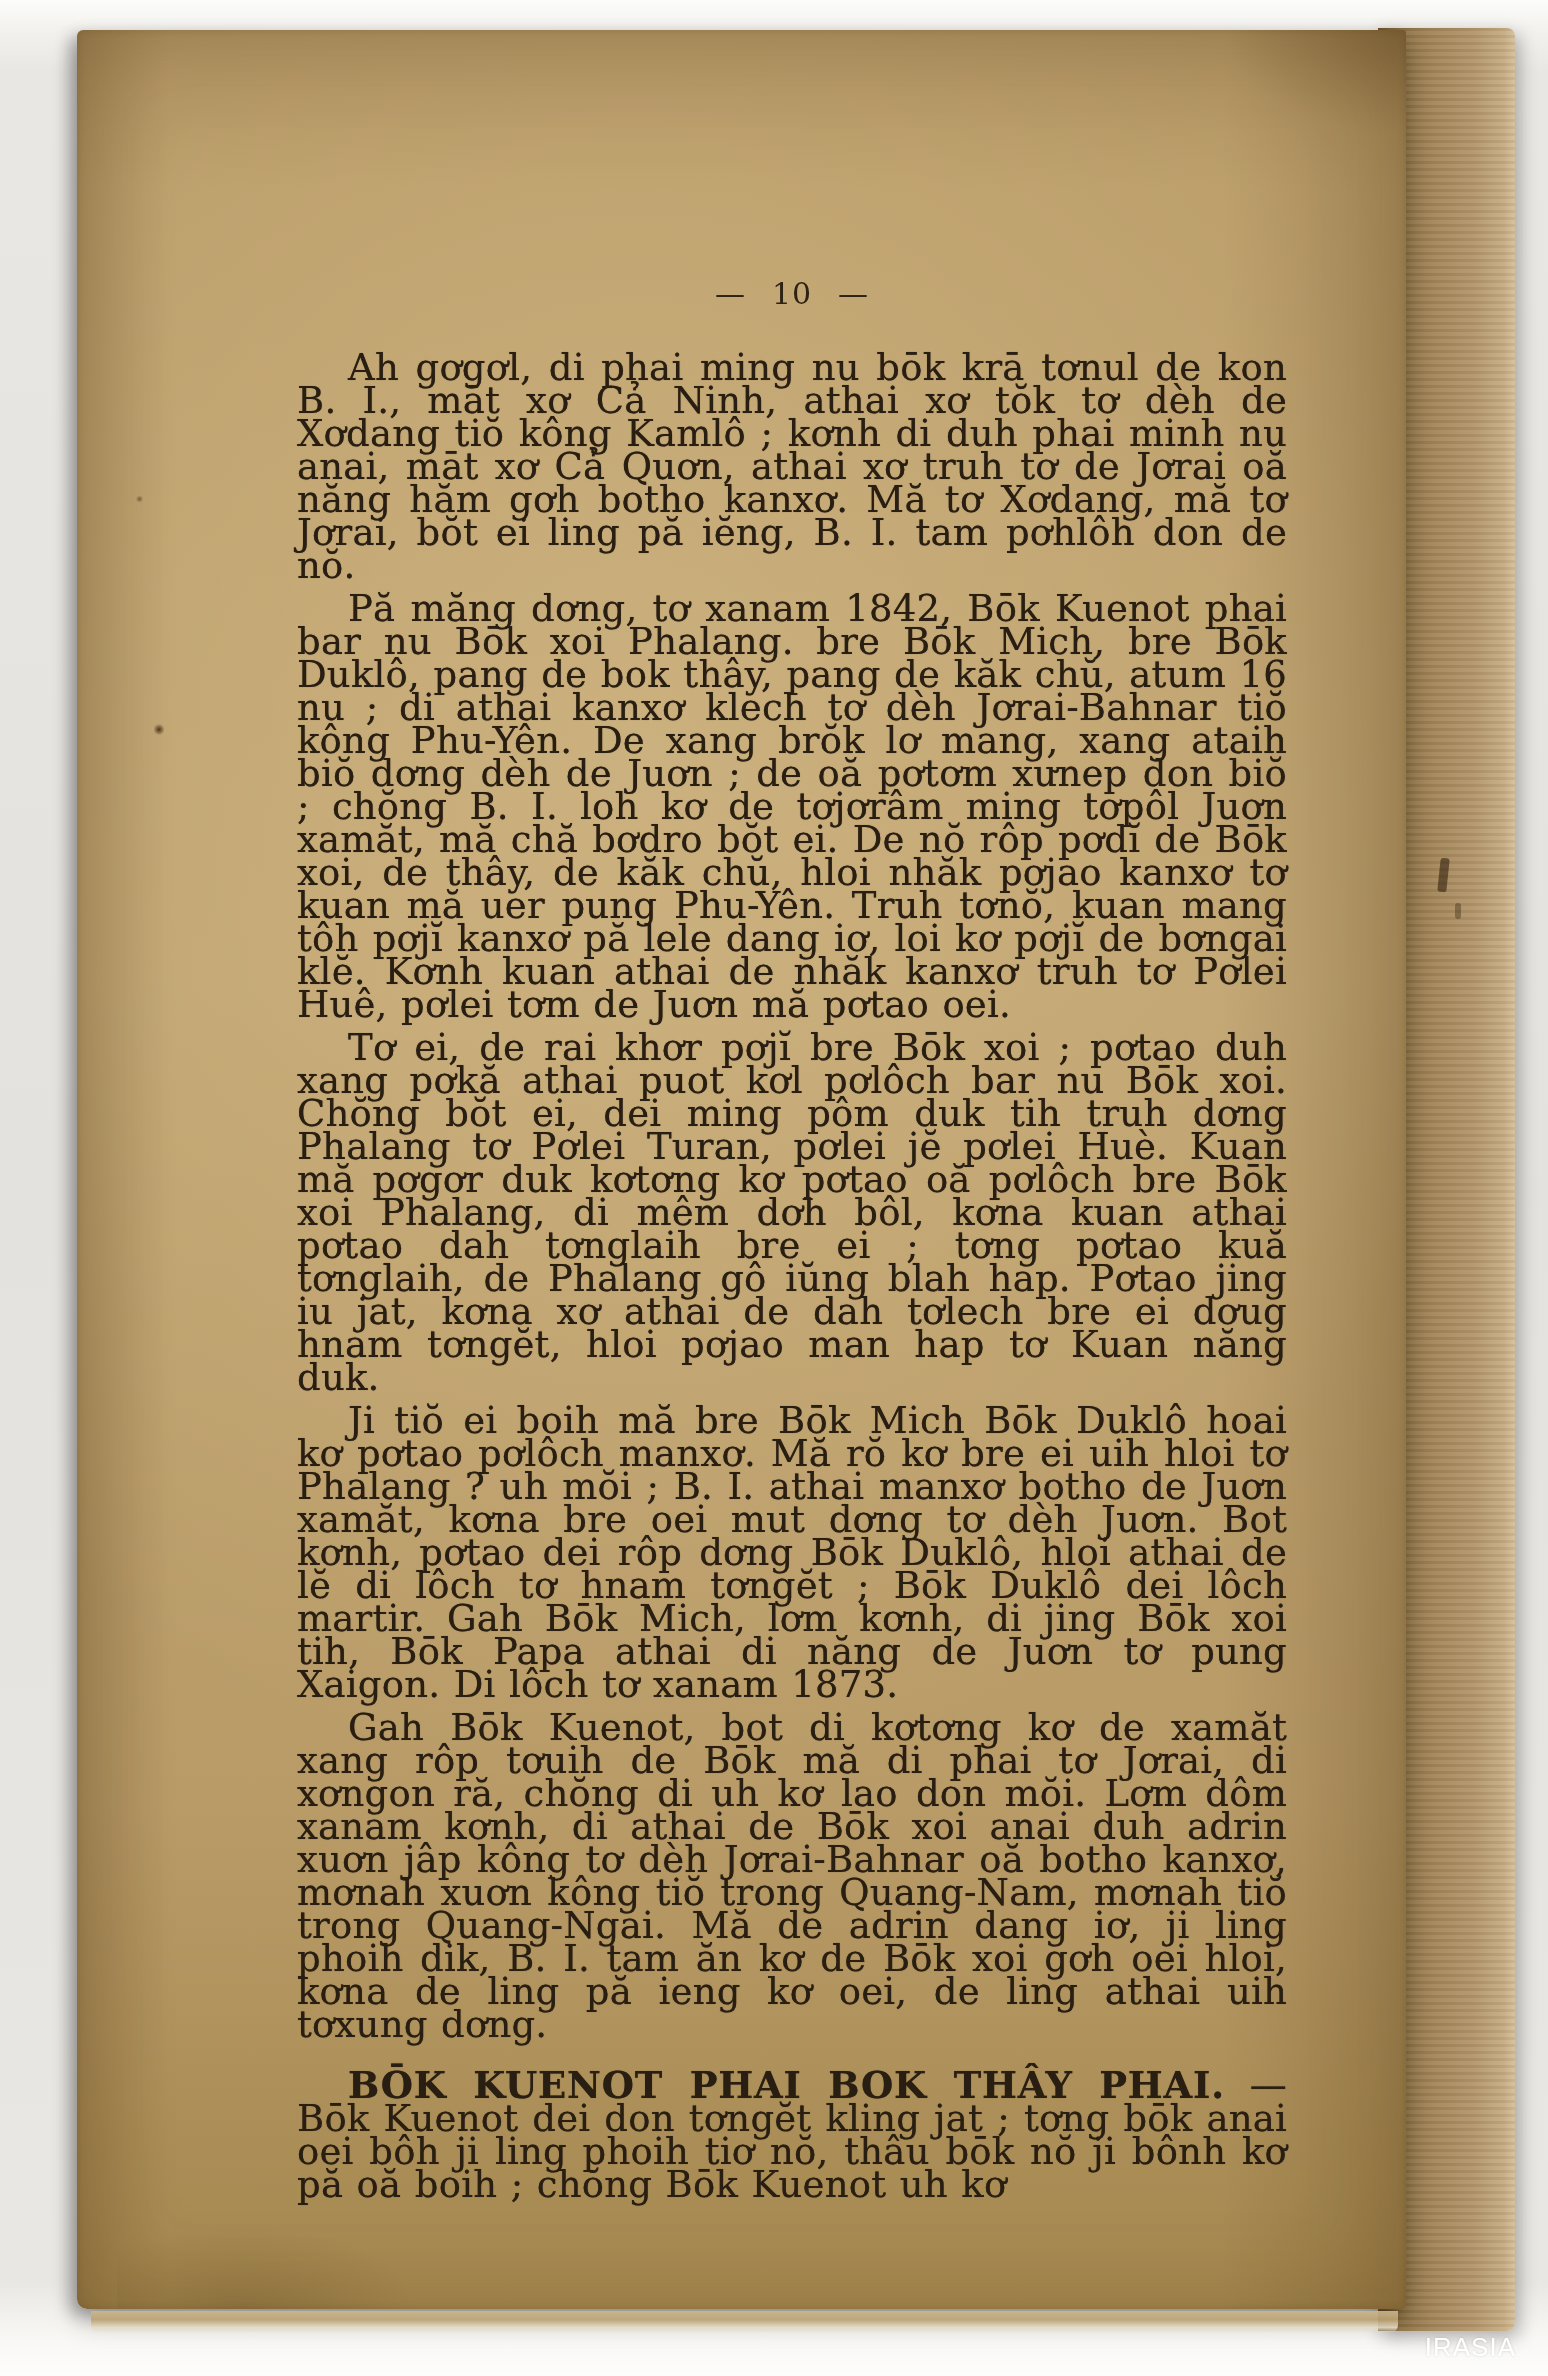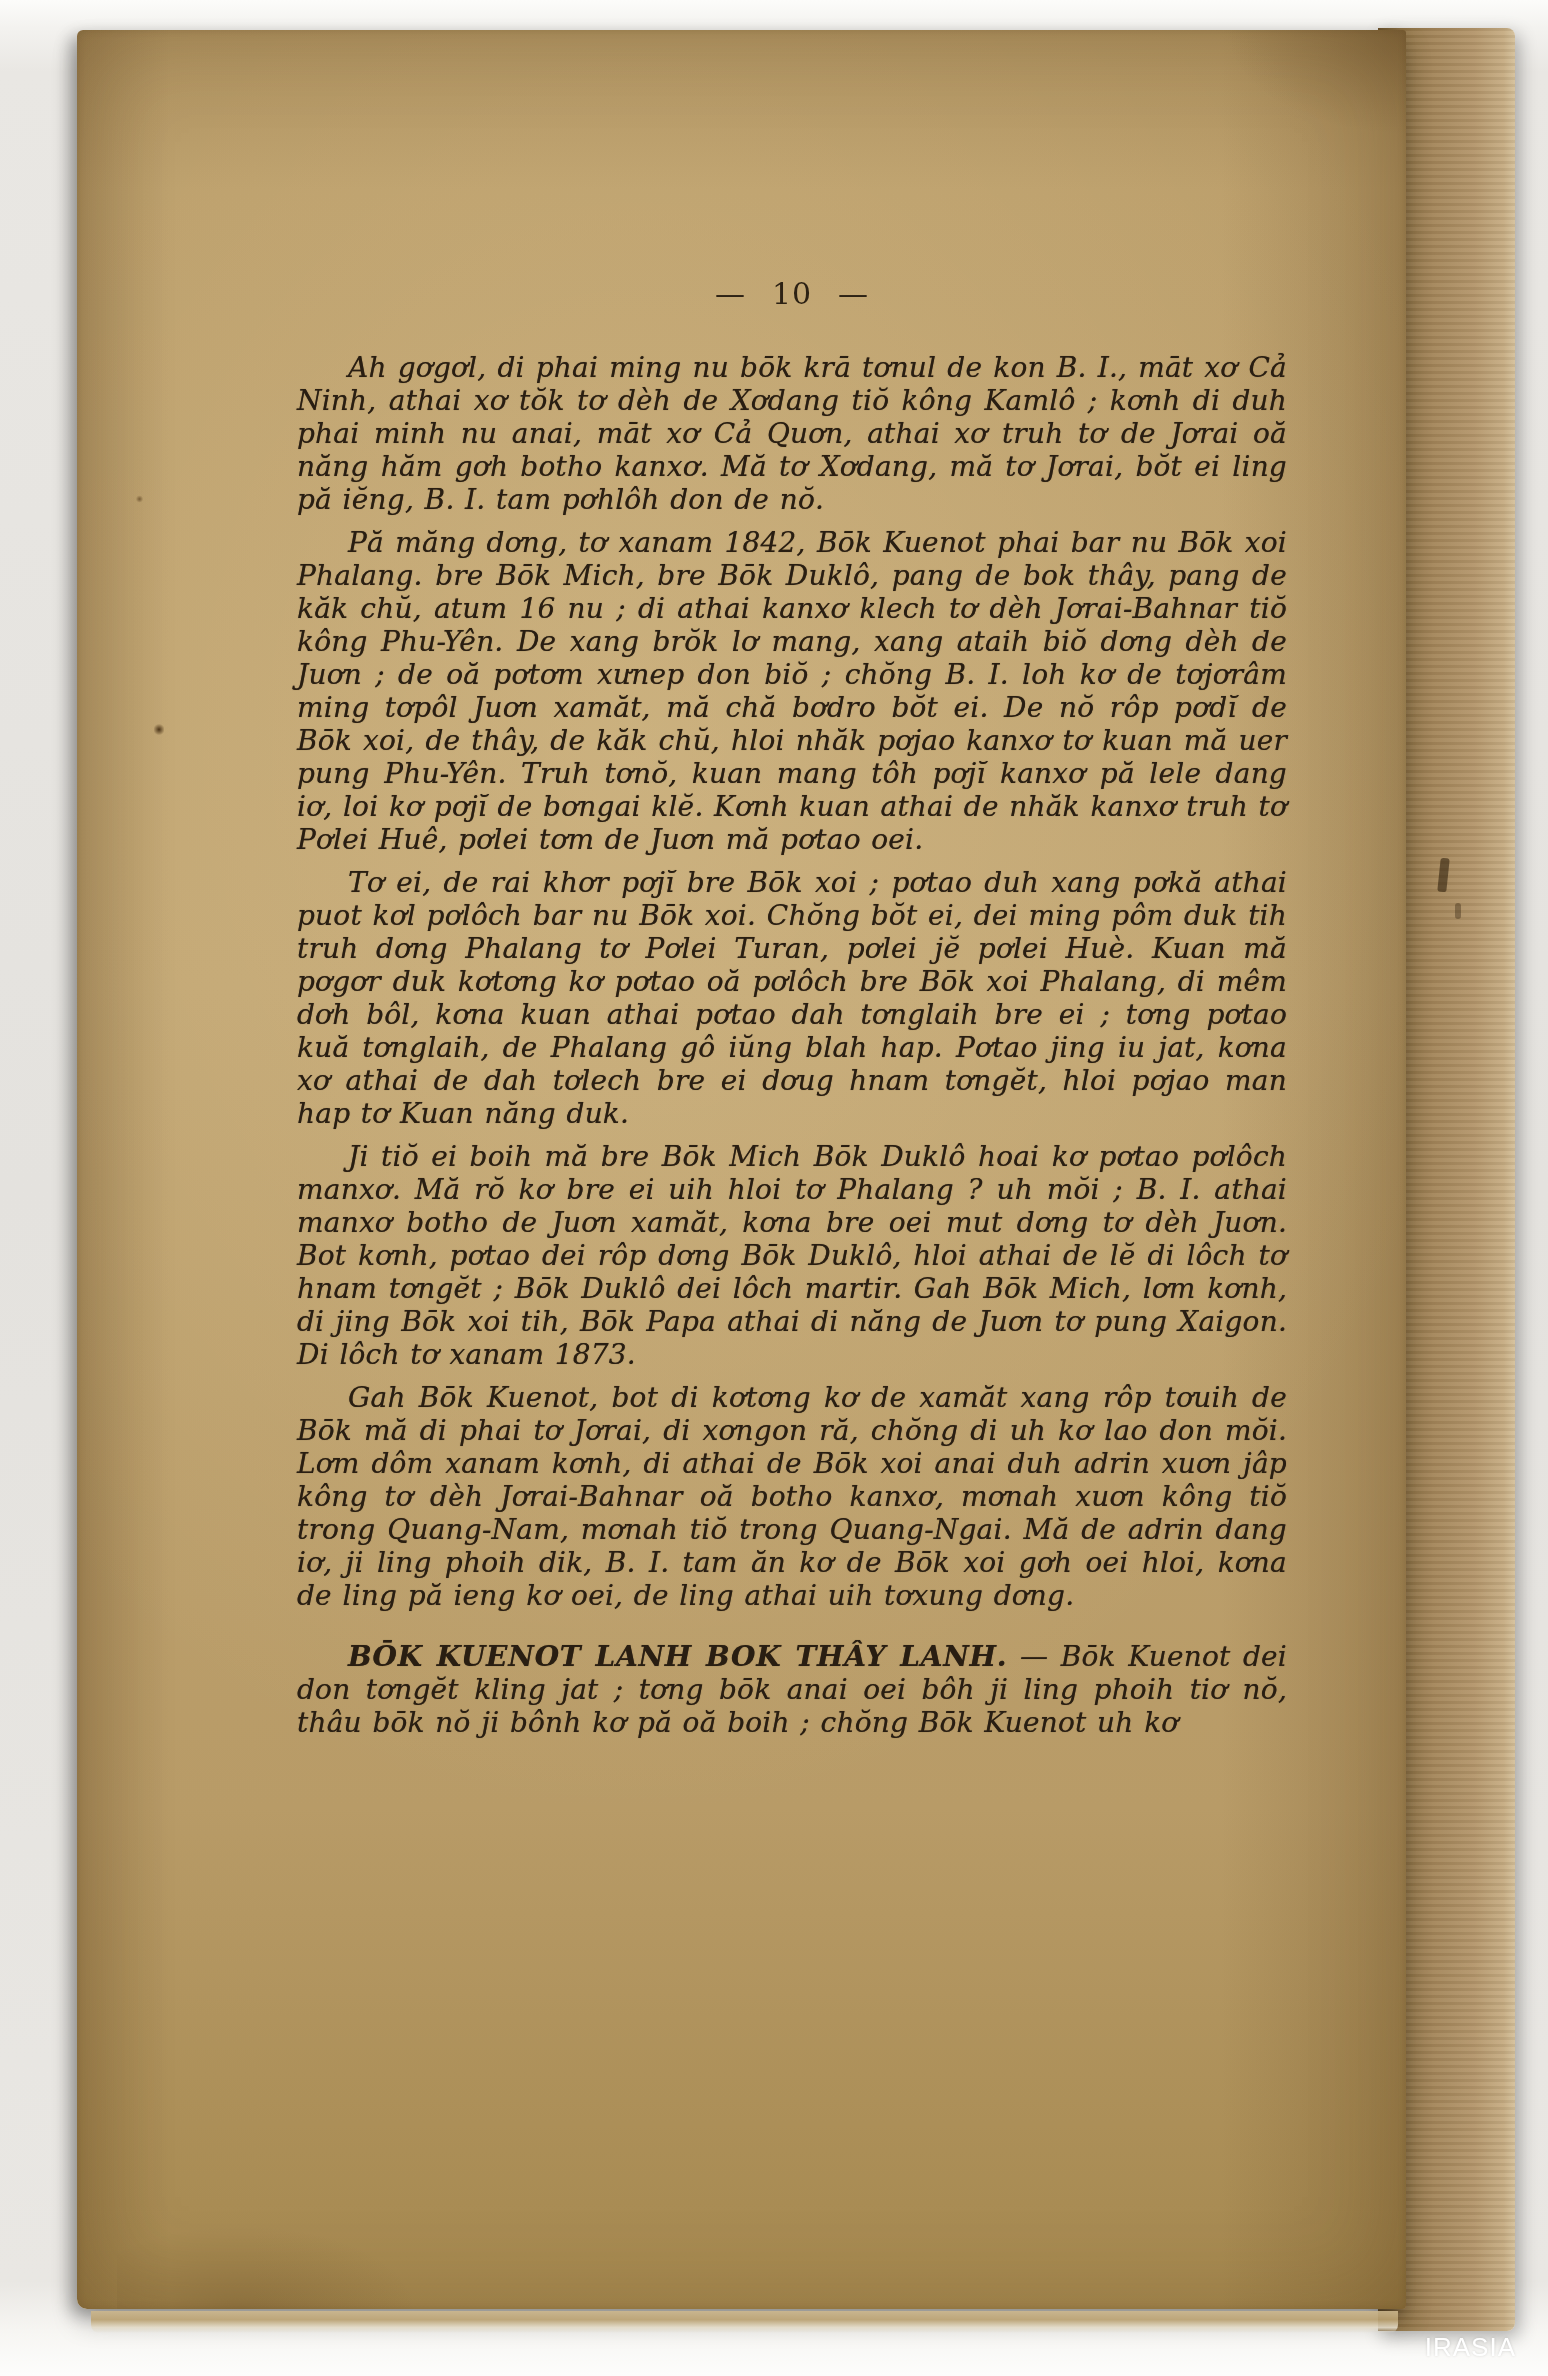--- a/index.html
+++ b/index.html
@@ -66,26 +66,25 @@
   .textblock {
     position:absolute; left:220px; top:246px; width:990px;
     color:#291e12;
   }
   .pagenum {
     text-align:center; font-size:30px; letter-spacing:1px;
     margin-bottom:40px; color:#2d2214;
   }
   .pagenum .gap { display:inline-block; width:26px; }
   .para {
-    font-size:28px; line-height:33px;
+    font-size:37px; line-height:33px;
     text-align:justify; text-indent:51px;
     margin-bottom:10px;
     letter-spacing:0.2px; word-spacing:1.5px;
     text-shadow:0 0 0.7px rgba(41,30,18,0.75);
-    font-style:italic;
   }
   .para.section { margin-top:28px; }
   .lead { font-weight:bold; letter-spacing:0.8px; }
 
   .watermark {
     position:absolute; right:32px; bottom:13px;
     font-family:"Liberation Sans","DejaVu Sans",sans-serif;
     font-size:26px; letter-spacing:1px; color:#ffffff;
     text-shadow:0 0 3px rgba(0,0,0,0.15);
     margin-left:41px;
@@ -108,21 +107,21 @@
     <div class="speck-b"></div>
 
     <div class="textblock">
       <div class="pagenum"><span>—</span><span class="gap"></span><span>10</span><span class="gap"></span><span>—</span></div>
 
       <p class="para"><span>Ah gơgơl, di phai ming nu bōk krā tơnul de kon B. I., māt xơ Cả Ninh, athai xơ tŏk tơ dèh de Xơdang tiŏ kông Kamlô ; kơnh di duh phai minh nu anai, māt xơ Cả Quơn, athai xơ truh tơ de Jơrai oă năng hăm gơh botho kanxơ. Mă tơ Xơdang, mă tơ Jơrai, bŏt ei ling pă iĕng, B. I. tam pơhlôh don de nŏ.</span></p>
       <p class="para"><span>Pă măng dơng, tơ xanam 1842, Bōk Kuenot phai bar nu Bōk xoi Phalang. bre Bōk Mich, bre Bōk Duklô, pang de bok thây, pang de kăk chŭ, atum 16 nu ; di athai kanxơ klech tơ dèh Jơrai-Bahnar tiŏ kông Phu-Yên. De xang brŏk lơ mang, xang ataih biŏ dơng dèh de Juơn ; de oă pơtơm xưnep don biŏ ; chŏng B. I. loh kơ de tơjơrâm ming tơpôl Juơn xamăt, mă chă bơdro bŏt ei. De nŏ rôp pơdĭ de Bōk xoi, de thây, de kăk chŭ, hloi nhăk pơjao kanxơ tơ kuan mă uer pung Phu-Yên. Truh tơnŏ, kuan mang tôh pơjĭ kanxơ pă lele dang iơ, loi kơ pơjĭ de bơngai klĕ. Kơnh kuan athai de nhăk kanxơ truh tơ Pơlei Huê, pơlei tơm de Juơn mă pơtao oei.</span></p>
       <p class="para"><span>Tơ ei, de rai khơr pơjĭ bre Bōk xoi ; pơtao duh xang pơkă athai puot kơl pơlôch bar nu Bōk xoi. Chŏng bŏt ei, dei ming pôm duk tih truh dơng Phalang tơ Pơlei Turan, pơlei jĕ pơlei Huè. Kuan mă pơgơr duk kơtơng kơ pơtao oă pơlôch bre Bōk xoi Phalang, di mêm dơh bôl, kơna kuan athai pơtao dah tơnglaih bre ei ; tơng pơtao kuă tơnglaih, de Phalang gô iŭng blah hap. Pơtao jing iu jat, kơna xơ athai de dah tơlech bre ei dơug hnam tơngĕt, hloi pơjao man hap tơ Kuan năng duk.</span></p>
       <p class="para"><span>Ji tiŏ ei boih mă bre Bōk Mich Bōk Duklô hoai kơ pơtao pơlôch manxơ. Mă rŏ kơ bre ei uih hloi tơ Phalang ? uh mŏi ; B. I. athai manxơ botho de Juơn xamăt, kơna bre oei mut dơng tơ dèh Juơn. Bot kơnh, pơtao dei rôp dơng Bōk Duklô, hloi athai de lĕ di lôch tơ hnam tơngĕt ; Bōk Duklô dei lôch martir. Gah Bōk Mich, lơm kơnh, di jing Bōk xoi tih, Bōk Papa athai di năng de Juơn tơ pung Xaigon. Di lôch tơ xanam 1873.</span></p>
       <p class="para"><span>Gah Bōk Kuenot, bot di kơtơng kơ de xamăt xang rôp tơuih de Bōk mă di phai tơ Jơrai, di xơngon ră, chŏng di uh kơ lao don mŏi. Lơm dôm xanam kơnh, di athai de Bōk xoi anai duh adrin xuơn jâp kông tơ dèh Jơrai-Bahnar oă botho kanxơ, mơnah xuơn kông tiŏ trong Quang-Nam, mơnah tiŏ trong Quang-Ngai. Mă de adrin dang iơ, ji ling phoih dik, B. I. tam ăn kơ de Bōk xoi gơh oei hloi, kơna de ling pă ieng kơ oei, de ling athai uih tơxung dơng.</span></p>
-      <p class="para section"><b class="lead">BŌK KUENOT LANH BOK THÂY LANH.</b><span> — Bōk Kuenot dei don tơngĕt kling jat ; tơng bōk anai oei bôh ji ling phoih tiơ nŏ, thâu bōk nŏ ji bônh kơ pă oă boih ; chŏng Bōk Kuenot uh kơ</span></p>
+      <p class="para section"><b class="lead">BŌK KUENOT PHAI BOK THÂY PHAI.</b><span> — Bōk Kuenot dei don tơngĕt kling jat ; tơng bōk anai oei bôh ji ling phoih tiơ nŏ, thâu bōk nŏ ji bônh kơ pă oă boih ; chŏng Bōk Kuenot uh kơ</span></p>
     </div>
   </div>
 
   <div class="bottom-edge"></div>
 
   <div class="watermark">IRASIA</div>
 </div>
 
 
 </body></html>

